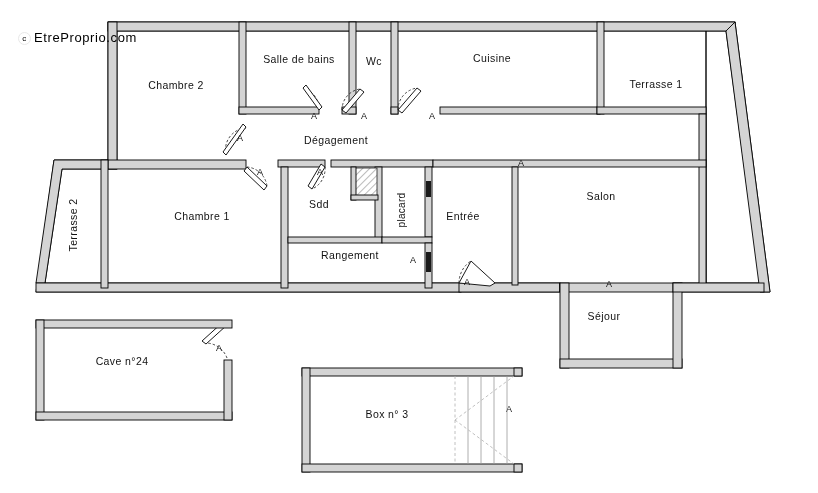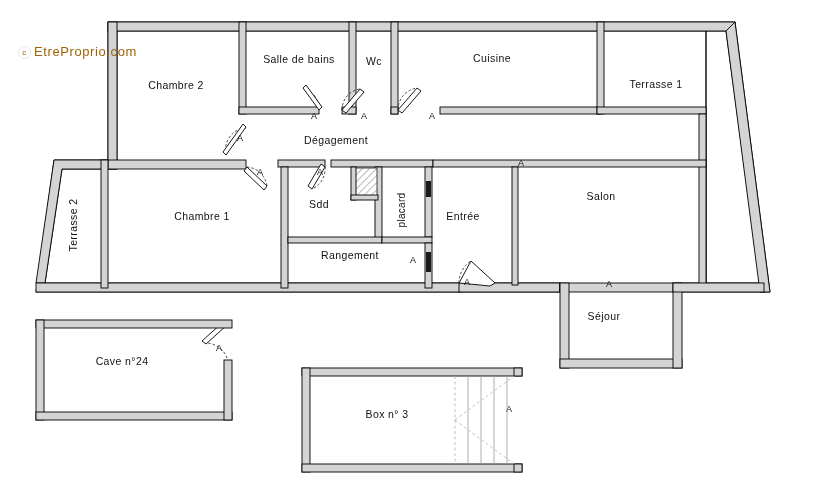--- a/index.html
+++ b/index.html
@@ -46,24 +46,24 @@
   }
   .door-leaf { fill: #ffffff; stroke: #1a1a1a; stroke-width: 1; }
   .door-arc { fill: none; stroke: #333333; stroke-width: 0.9; stroke-dasharray: 2.5 2; }
   .opening-dark { fill: #1a1a1a; }
   .hatch-box { fill: url(#hatchPat); stroke: #333333; stroke-width: 0.9; }
   .garage-line { stroke: #9a9a9a; stroke-width: 0.8; fill: none; }
   .garage-dash { stroke: #b0b0b0; stroke-width: 0.8; fill: none; stroke-dasharray: 3 2.5; }
   .watermark {
     position: absolute;
     left: 18px;
-    top: 44px;
+    top: 30px;
     font-family: "Liberation Sans", sans-serif;
     font-size: 13px;
-    color: #a16207;
+    color: #000000;
     letter-spacing: 0.6px;
     white-space: nowrap;
     user-select: none;
     pointer-events: none;
   }
   .watermark .wm-c {
     display: inline-block;
     border: 1px solid #e8e8e8;
     border-radius: 50%;
     width: 11px;

